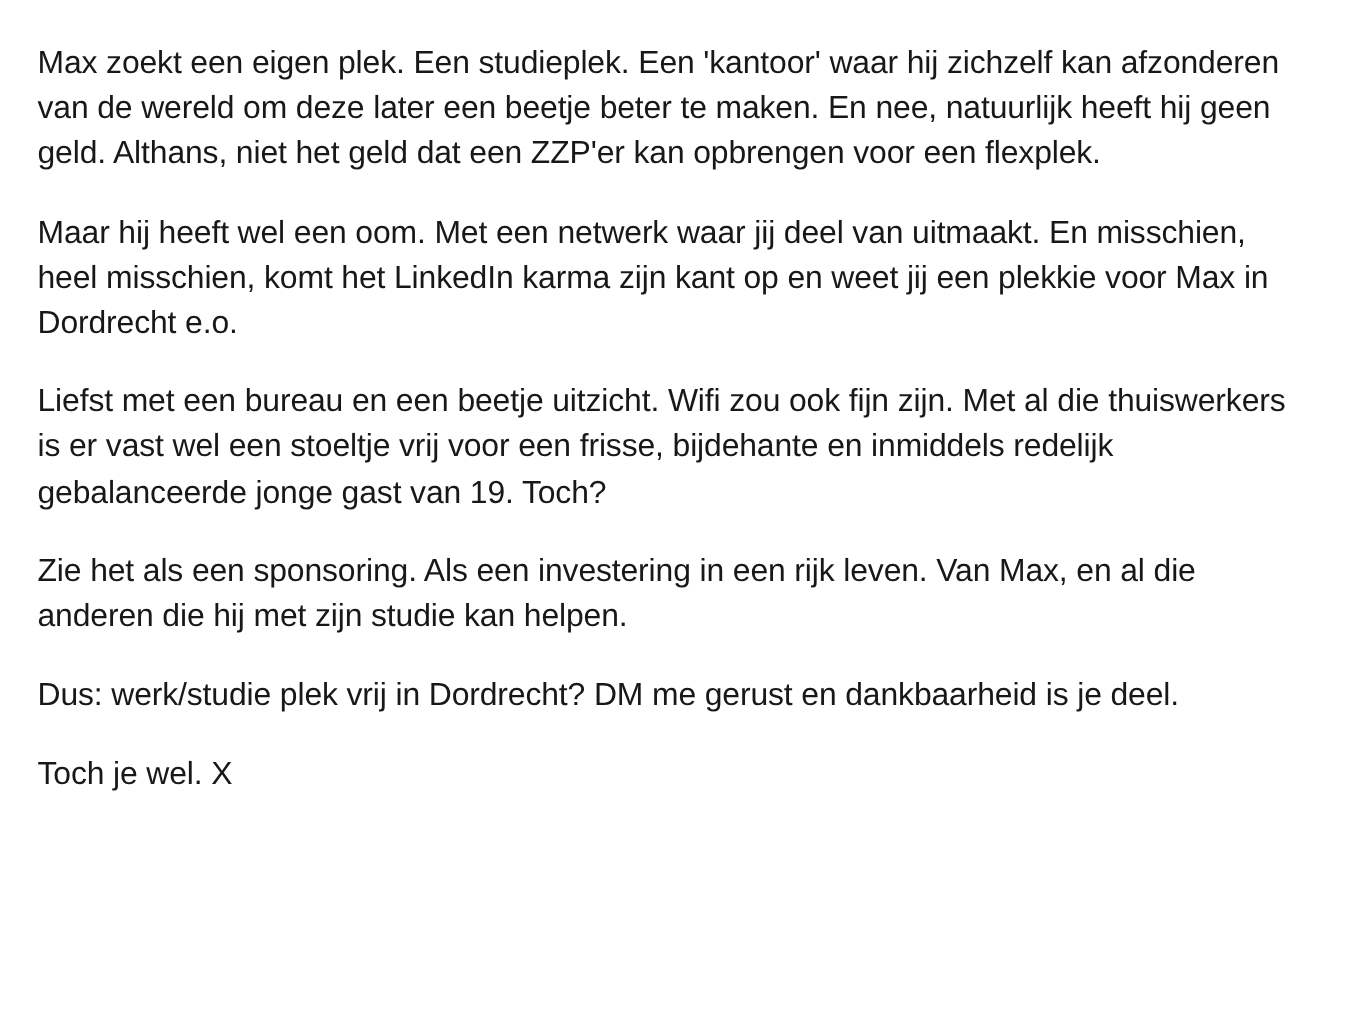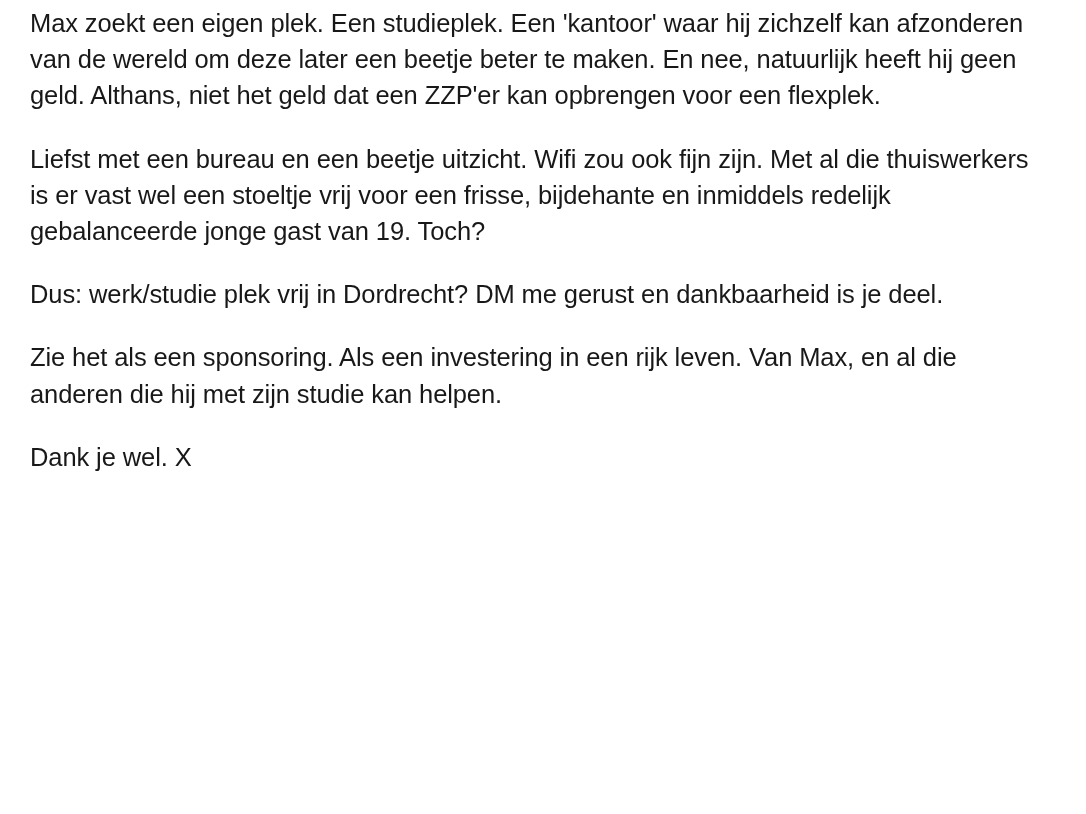--- a/index.html
+++ b/index.html
@@ -10,37 +10,38 @@
   body {
     width: 1086px;
     height: 814px;
     font-family: "Liberation Sans", sans-serif;
     color: #1a1a1a;
     overflow: hidden;
   }
   .post {
     box-sizing: border-box;
     width: 1086px;
-    padding: 5px 40px 0 30px;
+    padding: 32px 40px 0 30px;
   }
   .para {
     font-size: 25.5px;
     line-height: 1.42;
     letter-spacing: -0.1px;
     color: #181818;
     margin: 0 0 27px 0;
     font-weight: 400;
     white-space: pre-wrap;
   }
   .para:last-child {
     margin-bottom: 0;
   }
 </style>
 </head>
 <body>
 
 <div class="post">
   <p class="para">Max zoekt een eigen plek. Een studieplek. Een 'kantoor' waar hij zichzelf kan afzonderen van de wereld om deze later een beetje beter te maken. En nee, natuurlijk heeft hij geen geld. Althans, niet het geld dat een ZZP'er kan opbrengen voor een flexplek.</p>
+  <p class="para">Maar hij heeft wel een oom. Met een netwerk waar jij deel van uitmaakt. En misschien, heel misschien, komt het LinkedIn karma zijn kant op en weet jij een plekkie voor Max in Dordrecht e.o.</p>
   <p class="para">Liefst met een bureau en een beetje uitzicht. Wifi zou ook fijn zijn. Met al die thuiswerkers is er vast wel een stoeltje vrij voor een frisse, bijdehante en inmiddels redelijk gebalanceerde jonge gast van 19. Toch?</p>
+  <p class="para">Zie het als een sponsoring. Als een investering in een rijk leven. Van Max, en al die anderen die hij met zijn studie kan helpen.</p>
   <p class="para">Dus: werk/studie plek vrij in Dordrecht? DM me gerust en dankbaarheid is je deel.</p>
-  <p class="para">Zie het als een sponsoring. Als een investering in een rijk leven. Van Max, en al die anderen die hij met zijn studie kan helpen.</p>
-  <p class="para">Dank je wel. X</p>
+  <p class="para">Toch je wel. X</p>
 </div>
 
 </body></html>

